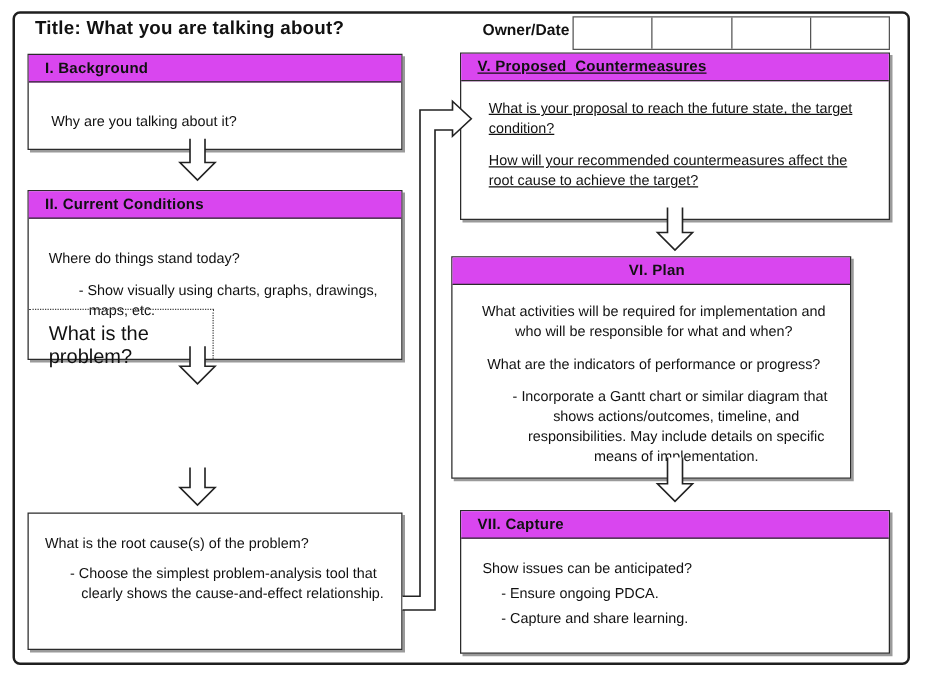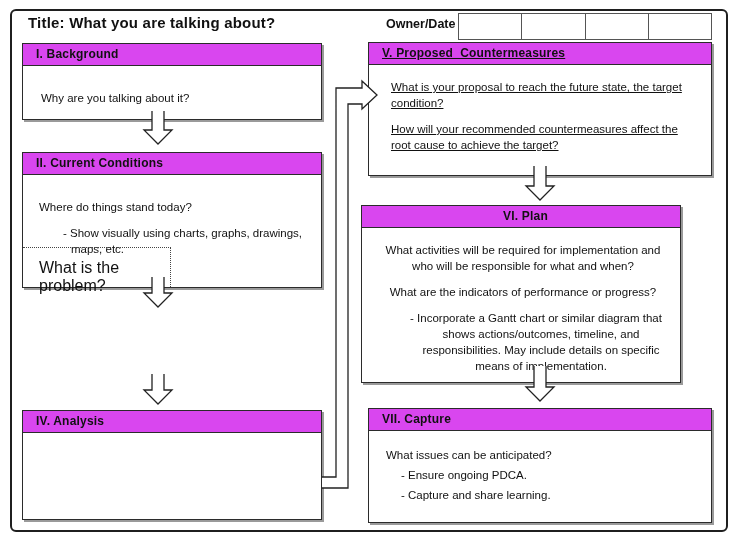--- a/index.html
+++ b/index.html
@@ -83,21 +83,24 @@
       <p class="q pad16 mt12">Where do things stand today?</p>
       <p class="q hang8 mt10">- Show visually using charts, graphs, drawings, maps, etc.</p>
     </div>
     <div class="problem-zone">
       <p class="q">What is the problem?</p>
     </div>
   </div>
 
 
   <div class="box" style="left:22px;top:410px;width:300px;height:110px;">
-    <div class="box-header">IV. Analysis</div>
+    <div class="box-body">
+      <p class="q pad13 mt16">What is the root cause(s) of the problem?</p>
+      <p class="q hang34 mt8">- Choose the simplest problem-analysis tool that clearly shows the cause-and-effect relationship.</p>
+    </div>
   </div>
 
   <div class="box" style="left:368px;top:42px;width:344px;height:134px;text-decoration:underline;">
     <div class="box-header">V. Proposed  Countermeasures</div>
     <div class="box-body">
       <p class="q pad22 mt14">What is your proposal to reach the future state, the target condition?</p>
       <p class="q pad22 mt10">How will your recommended countermeasures affect the root cause to achieve the target?</p>
     </div>
   </div>
 
@@ -106,21 +109,21 @@
     <div class="box-body">
       <p class="q pad22 mt14">What activities will be required for implementation and who will be responsible for what and when?</p>
       <p class="q pad22 mt10">What are the indicators of performance or progress?</p>
       <p class="q hang42 mt10">- Incorporate a Gantt chart or similar diagram that shows actions/outcomes, timeline, and responsibilities. May include details on specific means of implementation.</p>
     </div>
   </div>
 
   <div class="box" style="left:368px;top:408px;width:344px;height:115px;">
     <div class="box-header">VII. Capture</div>
     <div class="box-body">
-      <p class="q pad17 mt16">What issues can be anticipated?</p>
+      <p class="q pad17 mt16">Show issues can be anticipated?</p>
       <p class="q hang30 mt4">- Ensure ongoing PDCA.</p>
       <p class="q hang30 mt4">- Capture and share learning.</p>
     </div>
   </div>
 
   <svg class="flow-svg" viewBox="0 0 740 544">
     <path d="M152,111 V130 H144 L158,144 L172,130 H164 V111"></path>
     <path d="M152,277 V293 H144 L158,307 L172,293 H164 V277"></path>
     <path d="M152,374 V390 H144 L158,404 L172,390 H164 V374"></path>
     <path d="M534,166 V186 H526 L540,200 L554,186 H546 V166"></path>

